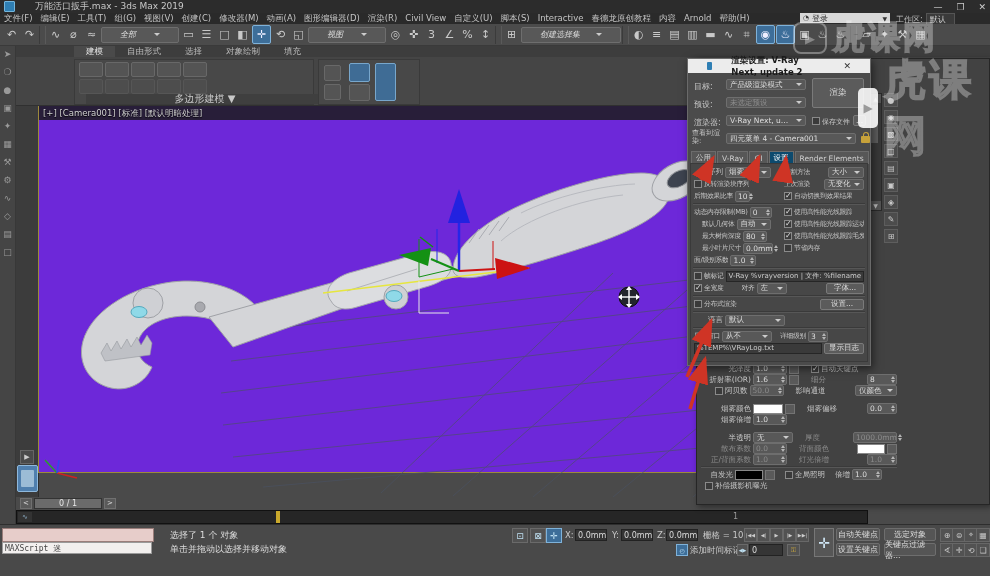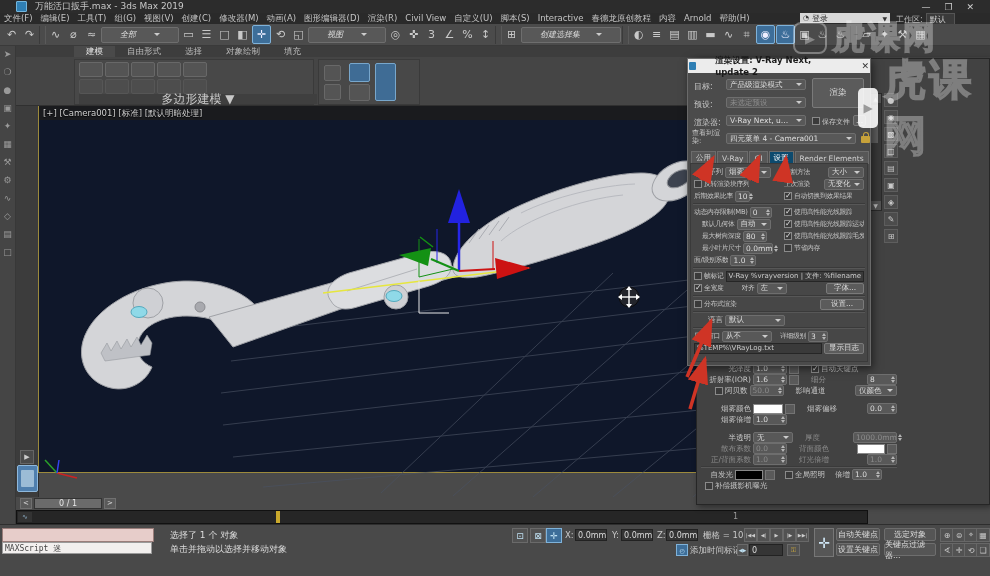--- a/index.html
+++ b/index.html
@@ -1,20 +1,20 @@
 <!DOCTYPE html>
 <html><head>
 <meta charset="utf-8">
 <style>
   html,body{margin:0;padding:0;background:#4a4a4a;width:990px;height:576px;overflow:hidden;
     font-family:"DejaVu Sans","Liberation Sans",sans-serif;font-size:9px;color:#cfcfcf;
     -webkit-font-smoothing:antialiased;}
   .abs{position:absolute;}
   
-  #titlebar{left:0;top:0;width:990px;height:13px;background:#2c2c2c;display:flex;align-items:center;gap:8px;padding:0 16px;box-sizing:border-box;z-index:3;}
+  #titlebar{left:0;top:0;width:990px;height:13px;background:#2c2c2c;display:flex;align-items:center;gap:20px;padding:0 4px;box-sizing:border-box;z-index:3;}
   #titlebar .logo{width:9px;height:9px;background:#2f7fb4;border:1px solid #74b6dd;border-radius:1px;}
   #titlebar .t{font-size:9px;color:#c8c8c8;}
   #titlebar .wbtns{margin-left:auto;display:flex;gap:14px;color:#cfcfcf;font-size:9px;}
   #menubar{left:0;top:13px;width:990px;height:11px;background:#2a2a2a;display:flex;align-items:center;z-index:3;}
   #menubar .mitem{padding:0 4px;font-size:8.5px;color:#c4c4c4;white-space:nowrap;}
   #menubar .login{position:absolute;right:100px;top:0;width:84px;height:10px;background:#d8d8d8;color:#333;display:flex;align-items:center;gap:3px;padding:0 3px;font-size:8px;}
   #menubar .ws{position:absolute;right:2px;top:0;width:92px;display:flex;gap:3px;font-size:8px;color:#bbb;align-items:center;}
   #menubar .ws .wsv{background:#3a3a3a;border:1px solid #555;padding:0 8px 0 3px;color:#ccc;}
   #toolbar{left:0;top:24px;width:990px;height:22px;background:#4b4b4b;border-bottom:1px solid #3a3a3a;display:flex;align-items:center;padding:0 3px;box-sizing:border-box;z-index:3;gap:1px;}
   .ticon{width:17px;height:17px;display:flex;align-items:center;justify-content:center;color:#c9c9c9;font-size:11px;border-radius:2px;flex:0 0 auto;}
@@ -25,32 +25,32 @@
   
   #ribbon-tabs{left:0;top:46px;width:990px;height:11px;background:#3d3d3d;display:flex;align-items:flex-end;padding-left:74px;box-sizing:border-box;z-index:2;}
   .rtab{padding:0 12px;font-size:8.5px;color:#b9b9b9;height:11px;display:flex;align-items:center;}
   .rtab.act{background:#4a4a4a;color:#e6e6e6;}
   #ribbon-body{left:0;top:57px;width:990px;height:48px;background:#454545;border-bottom:1px solid #303030;z-index:2;}
   .rgroup{position:absolute;top:2px;height:44px;background:#484848;border:1px solid #3a3a3a;}
   #rg1{left:74px;width:238px;}
   #rg1 .btns{display:grid;grid-template-columns:repeat(5,24px);grid-auto-rows:15px;gap:2px;padding:2px 4px;}
   .rbtn{background:#545454;border:1px solid #686868;border-radius:2px;}
   .rbtn.dim{opacity:.45;}
-  #rg1 .foot{position:absolute;left:4px;bottom:0;width:100%;height:10px;background:#3f3f3f;text-align:center;font-size:12px;color:#c8c8c8;line-height:10px;}
+  #rg1 .foot{position:absolute;left:11px;bottom:0;width:100%;height:10px;background:#3f3f3f;text-align:center;font-size:10px;color:#c8c8c8;line-height:10px;}
   #rg2{left:318px;width:100px;}
   .rbtn.blue{background:#3f6c95;border-color:#78a7cc;}
   
   #left-strip{left:0;top:46px;width:16px;height:478px;background:#454545;border-right:1px solid #383838;display:flex;flex-direction:column;align-items:center;padding-top:4px;box-sizing:border-box;gap:9px;z-index:2;}
   #left-strip .licon{color:#9a9a9a;font-size:9px;line-height:9px;}
   #vp-tabstrip{left:16px;top:105px;width:22px;height:392px;background:#3c3c3c;border-right:1px solid #2d2d2d;z-index:1;}
   #vp-play{position:absolute;left:4px;top:345px;width:12px;height:12px;background:#4a4a4a;border:1px solid #666;color:#ccc;font-size:7px;display:flex;align-items:center;justify-content:center;}
   #vp-bluetab{position:absolute;left:1px;top:360px;width:19px;height:25px;background:#4f7fae;border:1px solid #8fb9dd;border-radius:2px;}
   #vp-bluetab::after{content:"";position:absolute;left:3px;top:4px;right:3px;bottom:4px;background:#9cbcd6;border-radius:1px;}
   
-  #vp{left:38px;top:105px;width:830px;height:368px;border:1px solid #9c8a3c;box-sizing:border-box;background:#0f172a;z-index:1;}
+  #vp{left:38px;top:105px;width:830px;height:368px;border:1px solid #9c8a3c;box-sizing:border-box;background:#6d28d9;z-index:1;}
   #vp-label{position:absolute;left:4px;top:2px;font-size:8.5px;color:#d0d0d0;z-index:2;text-shadow:0 1px 1px #000;}
   #vp-top{position:absolute;left:0;top:0;width:100%;height:14px;background:#1c1c1c;opacity:.85;}
   
   #timeslider{left:16px;top:497px;width:852px;height:13px;background:#4a4a4a;display:flex;align-items:center;gap:2px;padding-left:4px;box-sizing:border-box;z-index:1;}
   #timeslider .arrow{width:10px;height:9px;background:#5a5a5a;border:1px solid #707070;color:#ddd;font-size:7px;line-height:8px;text-align:center;}
   #timeslider .handle{width:66px;height:9px;background:#6b6b6b;border:1px solid #333;color:#e8e8e8;font-size:8px;text-align:center;line-height:9px;}
   #trackbar{left:16px;top:510px;width:852px;height:14px;background:#262626;border:1px solid #111;box-sizing:border-box;z-index:1;}
   #trackbar .tbicon{position:absolute;left:1px;top:1px;width:14px;height:10px;background:#333;color:#8fb0c8;font-size:7px;text-align:center;line-height:10px;}
   #trackbar .marker{position:absolute;left:259px;top:0;width:4px;height:12px;background:#caa92c;}
   #trackbar .tick1{position:absolute;left:716px;top:1px;color:#999;font-size:8px;}
@@ -62,21 +62,21 @@
   #st2{position:absolute;left:170px;top:18px;font-size:9px;color:#ddd;}
   .sbic{position:absolute;width:14px;height:13px;background:#525252;border:1px solid #6a6a6a;color:#bfe0f2;font-size:9px;display:flex;align-items:center;justify-content:center;}
   .sfield{position:absolute;height:12px;background:#353535;border:1px solid #222;color:#ddd;font-size:8px;display:flex;align-items:center;padding:0 2px;box-sizing:border-box;}
   .slab{position:absolute;font-size:8.5px;color:#c9c9c9;}
   .sbtn{position:absolute;height:13px;background:#555;border:1px solid #6e6e6e;border-radius:2px;color:#ddd;font-size:8px;display:flex;align-items:center;justify-content:center;box-sizing:border-box;}
   .pbtn{position:absolute;width:11px;height:12px;background:#525252;border:1px solid #686868;color:#ccc;font-size:5px;display:flex;align-items:center;justify-content:center;top:3px;}
   #bigplus{position:absolute;left:814px;top:3px;width:18px;height:27px;background:#565656;border:1px solid #777;color:#cfe6f5;font-size:14px;display:flex;align-items:center;justify-content:center;}
   .navic{position:absolute;width:12px;height:12px;background:#525252;border:1px solid #676767;color:#c9c9c9;font-size:8px;display:flex;align-items:center;justify-content:center;}
   
   #rs{left:687px;top:58px;width:184px;height:308px;background:#4b4b4b;border:1px solid #6a6a6a;box-shadow:2px 3px 8px rgba(0,0,0,.5);z-index:8;box-sizing:border-box;}
-  #rs-title{height:14px;background:#ececec;display:flex;align-items:center;gap:19px;padding:0 1px;color:#1a1a1a;font-size:8.5px;font-weight:bold;}
+  #rs-title{height:14px;background:#ececec;display:flex;align-items:center;gap:19px;padding:0 19px;color:#1a1a1a;font-size:8.5px;font-weight:bold;}
   #rs-title .dlogo{width:8px;height:8px;background:#2f7fb4;border-radius:1px;}
   #rs-title .x{margin-left:auto;color:#333;font-size:9px;font-weight:normal;}
   .rslab{position:absolute;font-size:8px;color:#c9c9c9;}
   .dd{height:11px;background:#585858;border:1px solid #6e6e6e;border-radius:2px;color:#ddd;display:flex;align-items:center;justify-content:space-between;padding:0 3px;font-size:7.5px;box-sizing:border-box;white-space:nowrap;overflow:hidden;}
   .dd::after{content:"";border:3px solid transparent;border-top-color:#ccc;margin:3px 0 0 3px;flex:0 0 auto;}
   .dd i{font-style:normal;overflow:hidden;text-overflow:ellipsis;}
   .dd.gray i{color:#8d8d8d;}
   .spin{height:11px;background:#585858;border:1px solid #6e6e6e;border-radius:2px;color:#ddd;display:flex;align-items:center;font-size:7.5px;box-sizing:border-box;padding-left:2px;}
   .spin i{font-style:normal;flex:1;}
   .ud{display:flex;flex-direction:column;margin:0 1px;}

